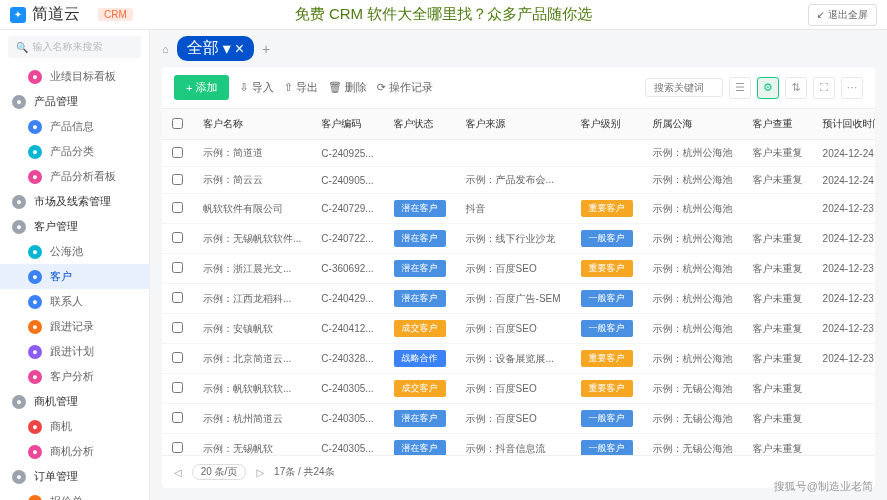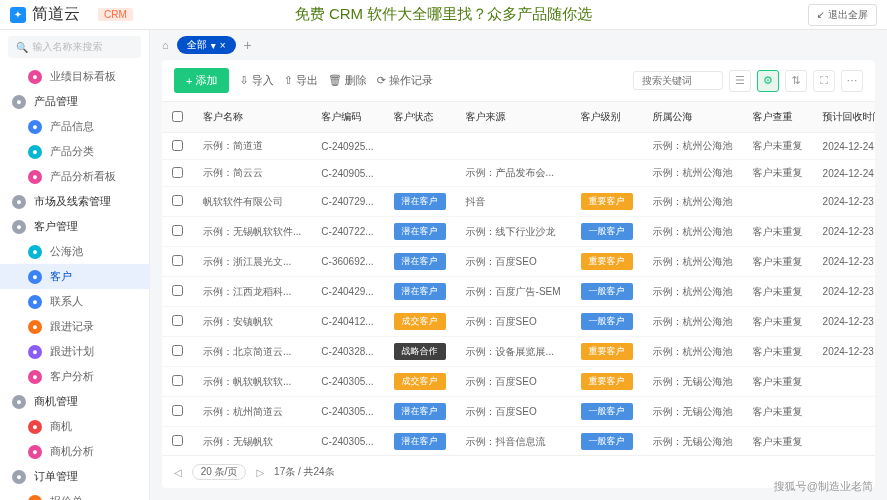--- a/index.html
+++ b/index.html
@@ -19,37 +19,37 @@
 .search-box{margin:0 8px 6px;padding:4px 8px;background:#f5f6f8;border-radius:3px;color:#bbb;font-size:10px;display:flex;align-items:center;gap:4px}
 .nav-item{display:flex;align-items:center;padding:5px 12px;font-size:11px;color:#666;cursor:pointer;gap:8px}
 .nav-item.section{color:#333;font-weight:500}
 .nav-item.active{background:#e8f0fe;color:#0052cc}
 .nav-item.sub{padding-left:28px}
 .nav-icon{width:14px;height:14px;border-radius:50%;flex-shrink:0;display:flex;align-items:center;justify-content:center;font-size:9px;color:#fff}
 .ic-purple{background:#8b5cf6}.ic-pink{background:#ec4899}.ic-blue{background:#3b82f6}.ic-orange{background:#f97316}.ic-red{background:#ef4444}.ic-cyan{background:#06b6d4}.ic-gray{background:#9ca3af}
 .main{flex:1;display:flex;flex-direction:column;overflow:hidden;background:#f5f6f8}
 .tabs{display:flex;align-items:center;padding:6px 12px;gap:8px;background:#f5f6f8}
 .tab-home{color:#999;font-size:11px}
-.tab-pill{background:#0052cc;color:#fff;padding:2px 10px;border-radius:10px;font-size:10px;display:flex;align-items:center;gap:4px}
+.tab-pill{background:#0052cc;color:#fff;padding:2px 10px;border-radius:10px;font-size:16px;display:flex;align-items:center;gap:4px}
 .tab-add{color:#999;font-size:14px}
 .content-card{flex:1;background:#fff;margin:0 12px 12px;border-radius:4px;display:flex;flex-direction:column;overflow:hidden}
 .toolbar{display:flex;align-items:center;padding:8px 12px;gap:10px;border-bottom:1px solid #f0f0f0}
 .btn-add{background:#1cc97e;color:#fff;border:none;padding:5px 12px;border-radius:3px;font-size:11px;display:flex;align-items:center;gap:3px}
 .tb-link{color:#666;font-size:11px;display:flex;align-items:center;gap:3px;cursor:pointer}
 .tb-right{margin-left:auto;display:flex;gap:6px;align-items:center}
-.search-mini{border:1px solid #e8e8e8;padding:3px 8px;border-radius:3px;color:#ccc;font-size:10px;width:90px}
+.search-mini{border:1px solid #e8e8e8;padding:3px 8px;border-radius:3px;color:#ccc;font-size:10px;width:78px}
 .tb-icon{width:22px;height:22px;border:1px solid #e8e8e8;border-radius:3px;display:flex;align-items:center;justify-content:center;color:#999;font-size:11px;cursor:pointer}
 .tb-icon.active{background:#e8f5ee;border-color:#1cc97e;color:#1cc97e}
 .table-wrap{flex:1;overflow:auto}
 table{border-collapse:collapse;width:100%;font-size:10px}
 th{text-align:left;padding:8px 10px;color:#333;background:#fafafa;border-bottom:1px solid #f0f0f0;white-space:nowrap;font-weight:500}
 th:first-child,td:first-child{width:24px;text-align:center}
 td{padding:6px 10px;border-bottom:1px solid #f5f5f5;white-space:nowrap;color:#666}
 .tag{display:inline-block;padding:2px 8px;border-radius:2px;color:#fff;font-size:9px}
-.tag-blue{background:#4a90e2}.tag-orange{background:#f5a623}.tag-cyan{background:#404040}
+.tag-blue{background:#4a90e2}.tag-orange{background:#f5a623}.tag-cyan{background:#3b82f6}
 .pagination{display:flex;align-items:center;padding:8px 12px;gap:10px;border-top:1px solid #f0f0f0;font-size:10px;color:#666}
 .page-select{border:1px solid #ddd;padding:0 8px;border-radius:10px}
 .page-btn{color:#999;cursor:pointer}
 .watermark{position:absolute;bottom:6px;right:14px;font-size:11px;color:#999;}
 input[type=checkbox]{width:11px;height:11px}
 </style>
 </head>
 <body>
 
 <div class="app">

